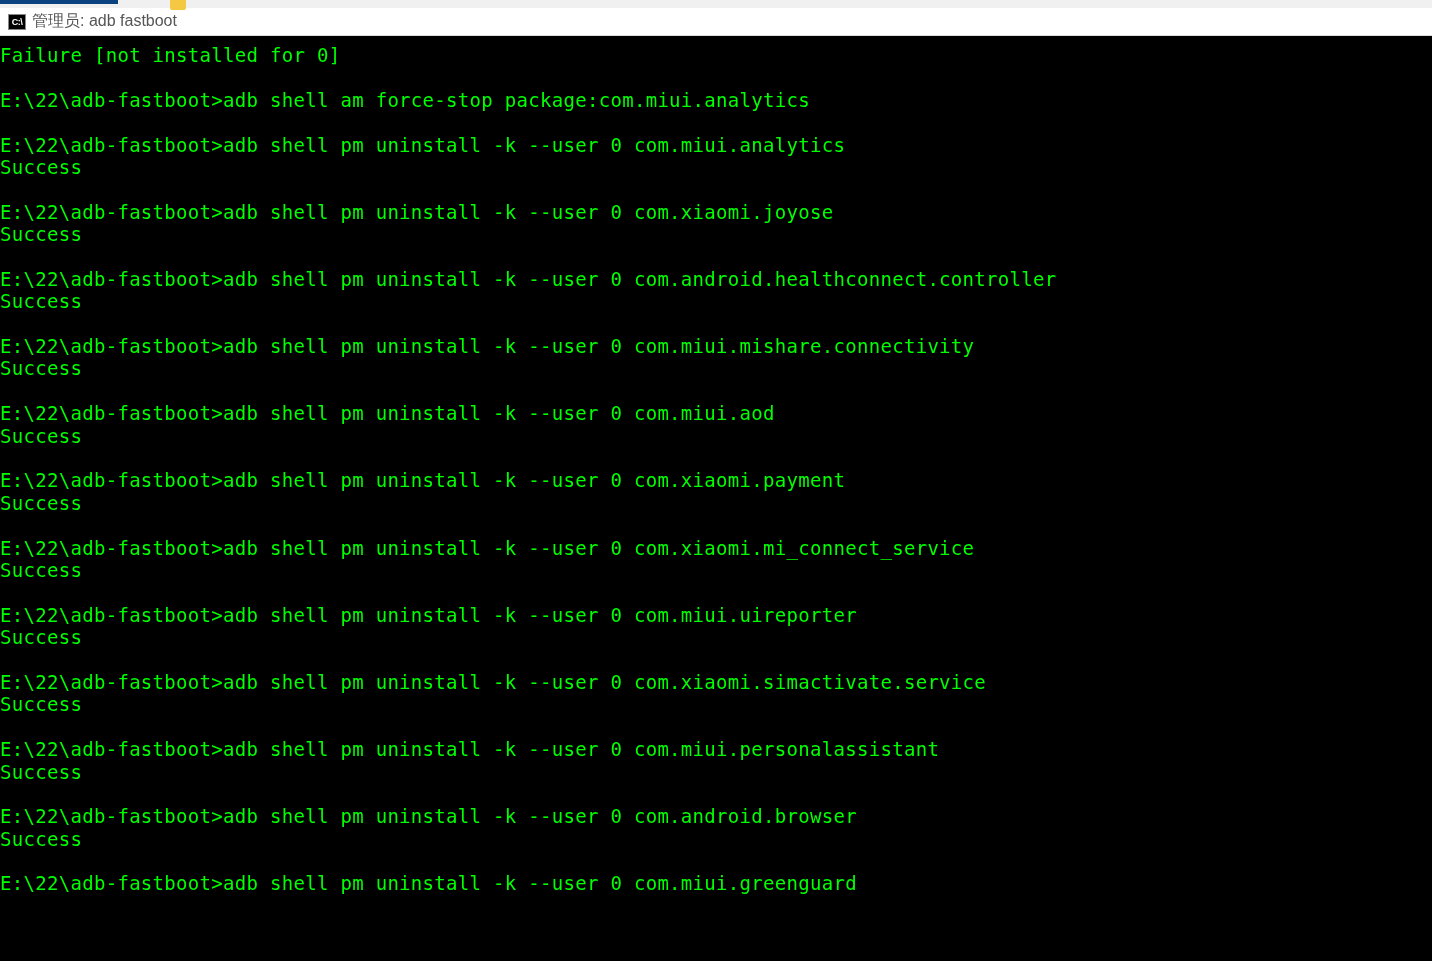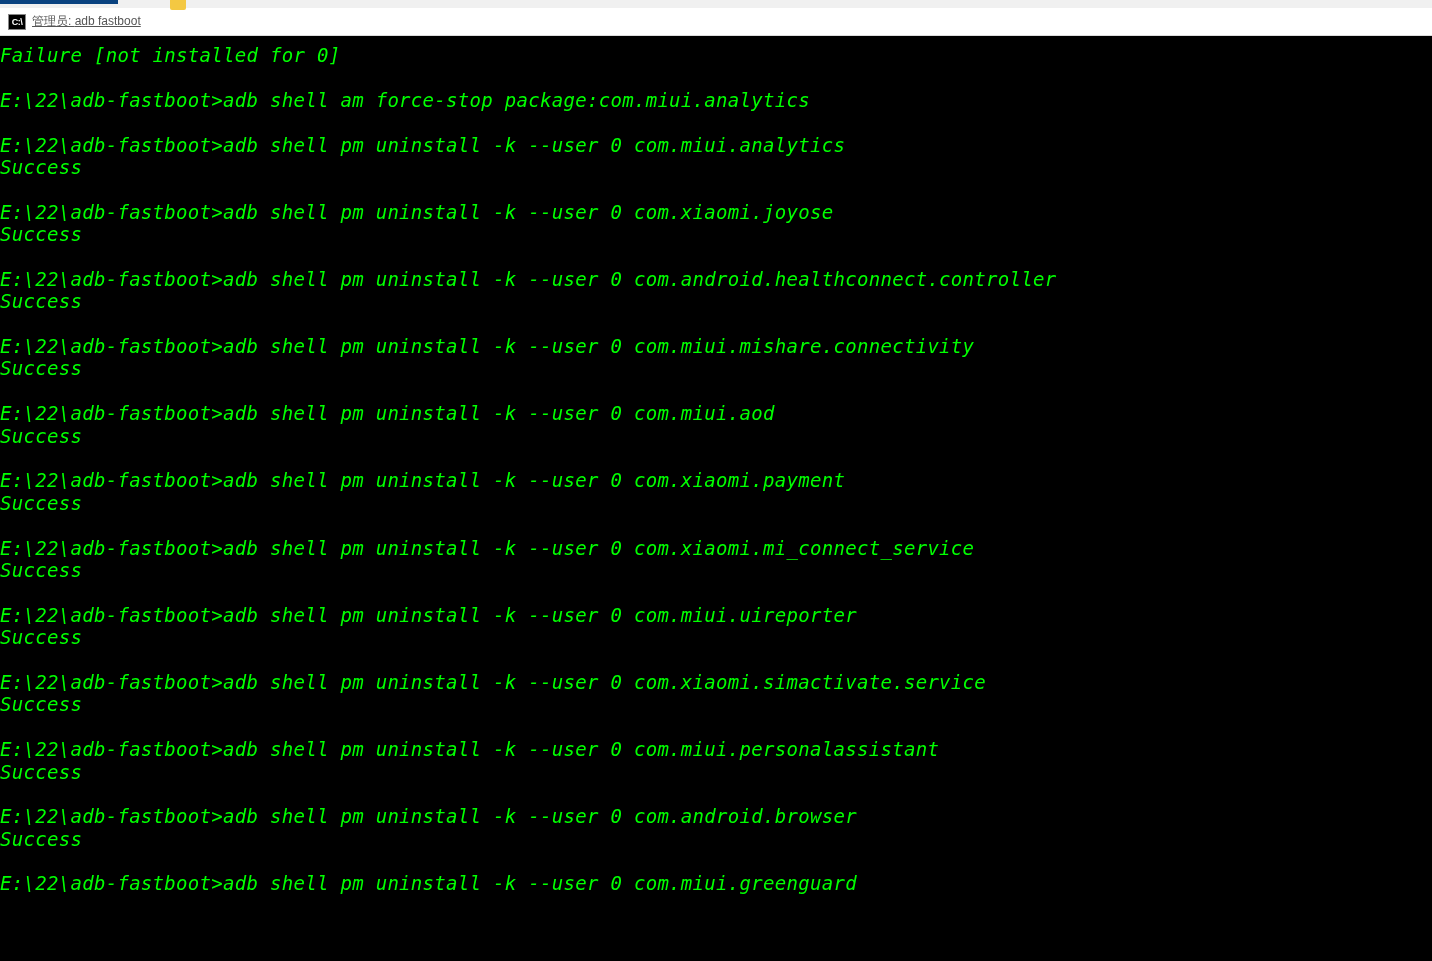--- a/index.html
+++ b/index.html
@@ -56,39 +56,37 @@
       font-size: 9px;
       font-weight: bold;
       display: flex;
       align-items: center;
       justify-content: center;
       letter-spacing: -0.5px;
       border: 1px solid #888;
     }
     .title-text {
       color: #555555;
-      font-size: 12px;
-      text-decoration: underline;
+      font-size: 16px;
     }
     .terminal {
       width: 100%;
       height: calc(100% - 36px);
       background: #000000;
       color: #00ff00;
       font-family: "NSimSun", "SimSun", "Consolas", monospace;
       font-size: 19px;
       line-height: 22.4px;
       padding: 8px 0 0 0;
       white-space: pre;
       overflow: hidden;
       letter-spacing: 0.3px;
     }
     .term-line {
       height: 22.4px;
-      font-style: italic;
     }
     .blank-line {
       height: 22.4px;
     }
   </style>
 </head>
 <body>
 
 <div class="top-strip">
   <div class="blue-seg"></div>

